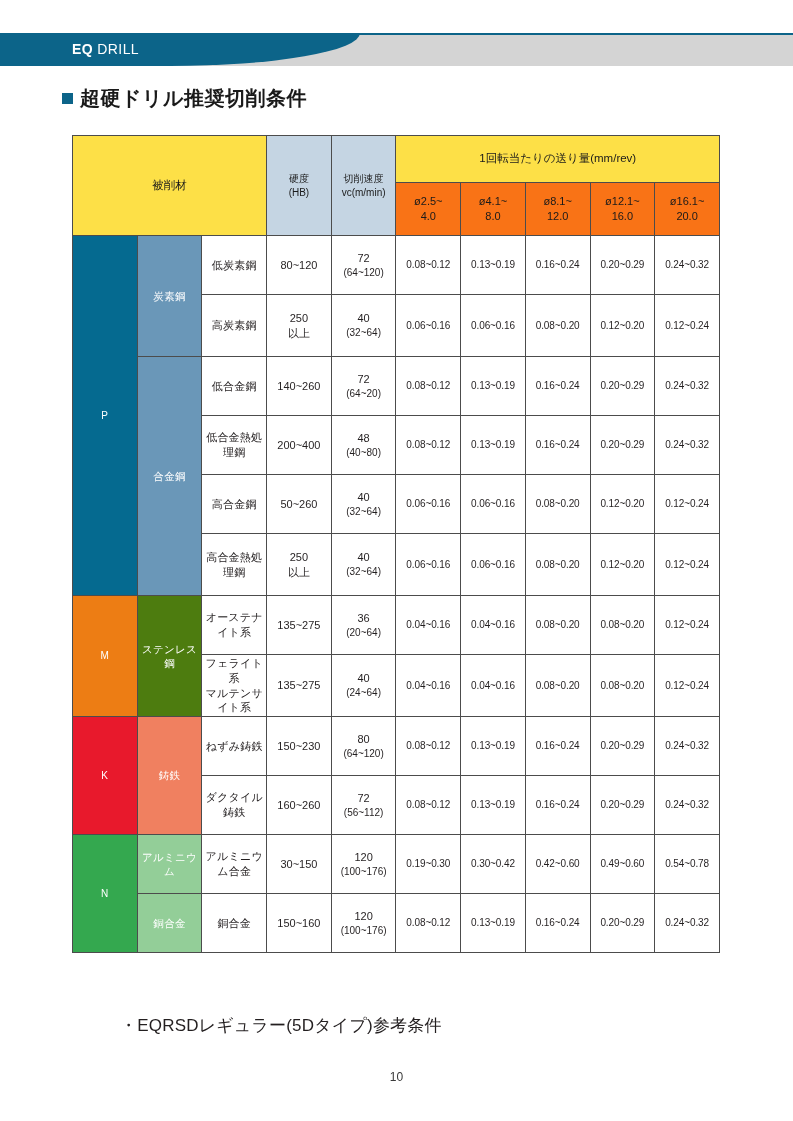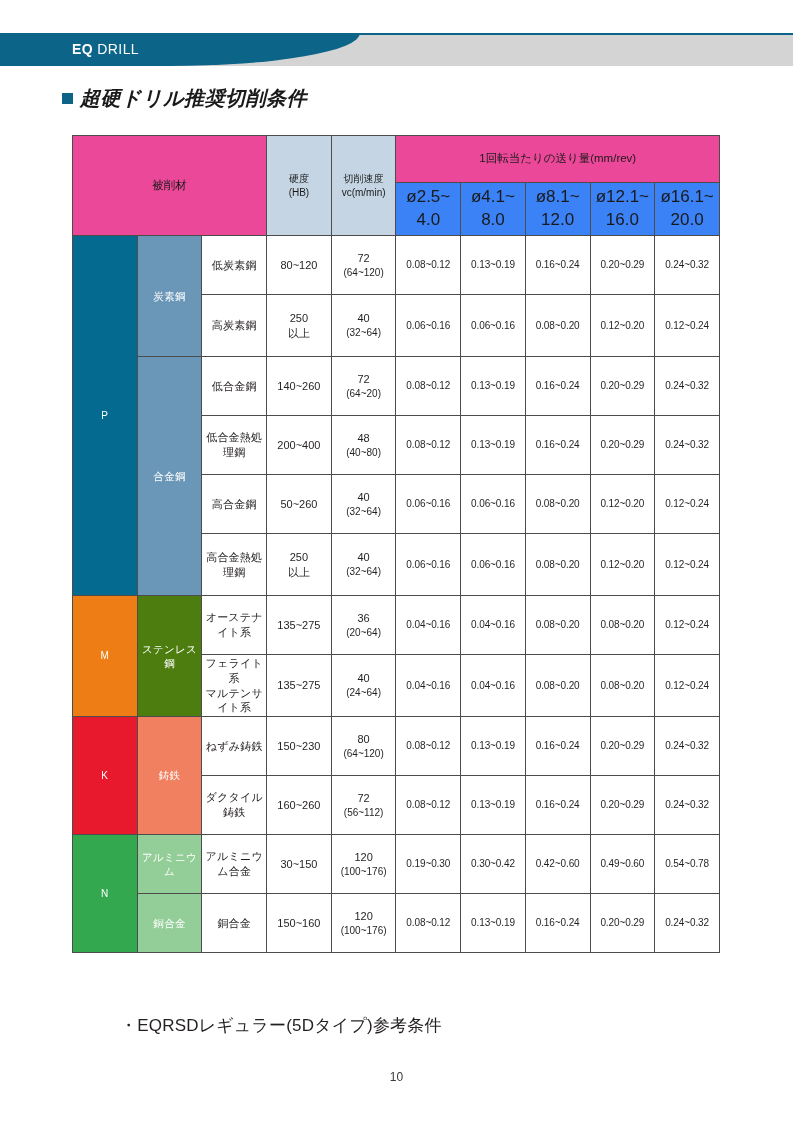--- a/index.html
+++ b/index.html
@@ -60,21 +60,20 @@
     top: 85px;
     left: 62px;
     font-size: 20px;
     font-weight: bold;
     letter-spacing: .5px;
     color: #1a1a1a;
     display: flex;
     align-items: center;
     gap: 7px;
     white-space: nowrap;
-    font-style: italic;
   }
   .title-bullet {
     width: 11px; height: 11px;
     background: #0c6489;
     display: inline-block;
   }
 
   
   .table-wrap {
     position: absolute;
@@ -92,33 +91,33 @@
     border: 1px solid #4c4c4c;
     text-align: center;
     vertical-align: middle;
     font-weight: normal;
     padding: 0;
     line-height: 1.35;
   }
 
   
   th.h-main {
-    background: #ec4899;
+    background: #fde047;
     color: #1a1a1a;
     font-size: 11.5px;
   }
   th.h-sub {
     background: #c5d5e3;
     color: #1a1a1a;
     font-size: 10px;
   }
   th.h-dia {
-    background: #3b82f6;
+    background: #f97316;
     color: #1a1a1a;
-    font-size: 17px;
+    font-size: 11px;
     height: 52px;
   }
 
   
   td.grp {
     width: 26px;
     color: #ffffff;
     font-size: 10px;
     letter-spacing: .5px;
   }

